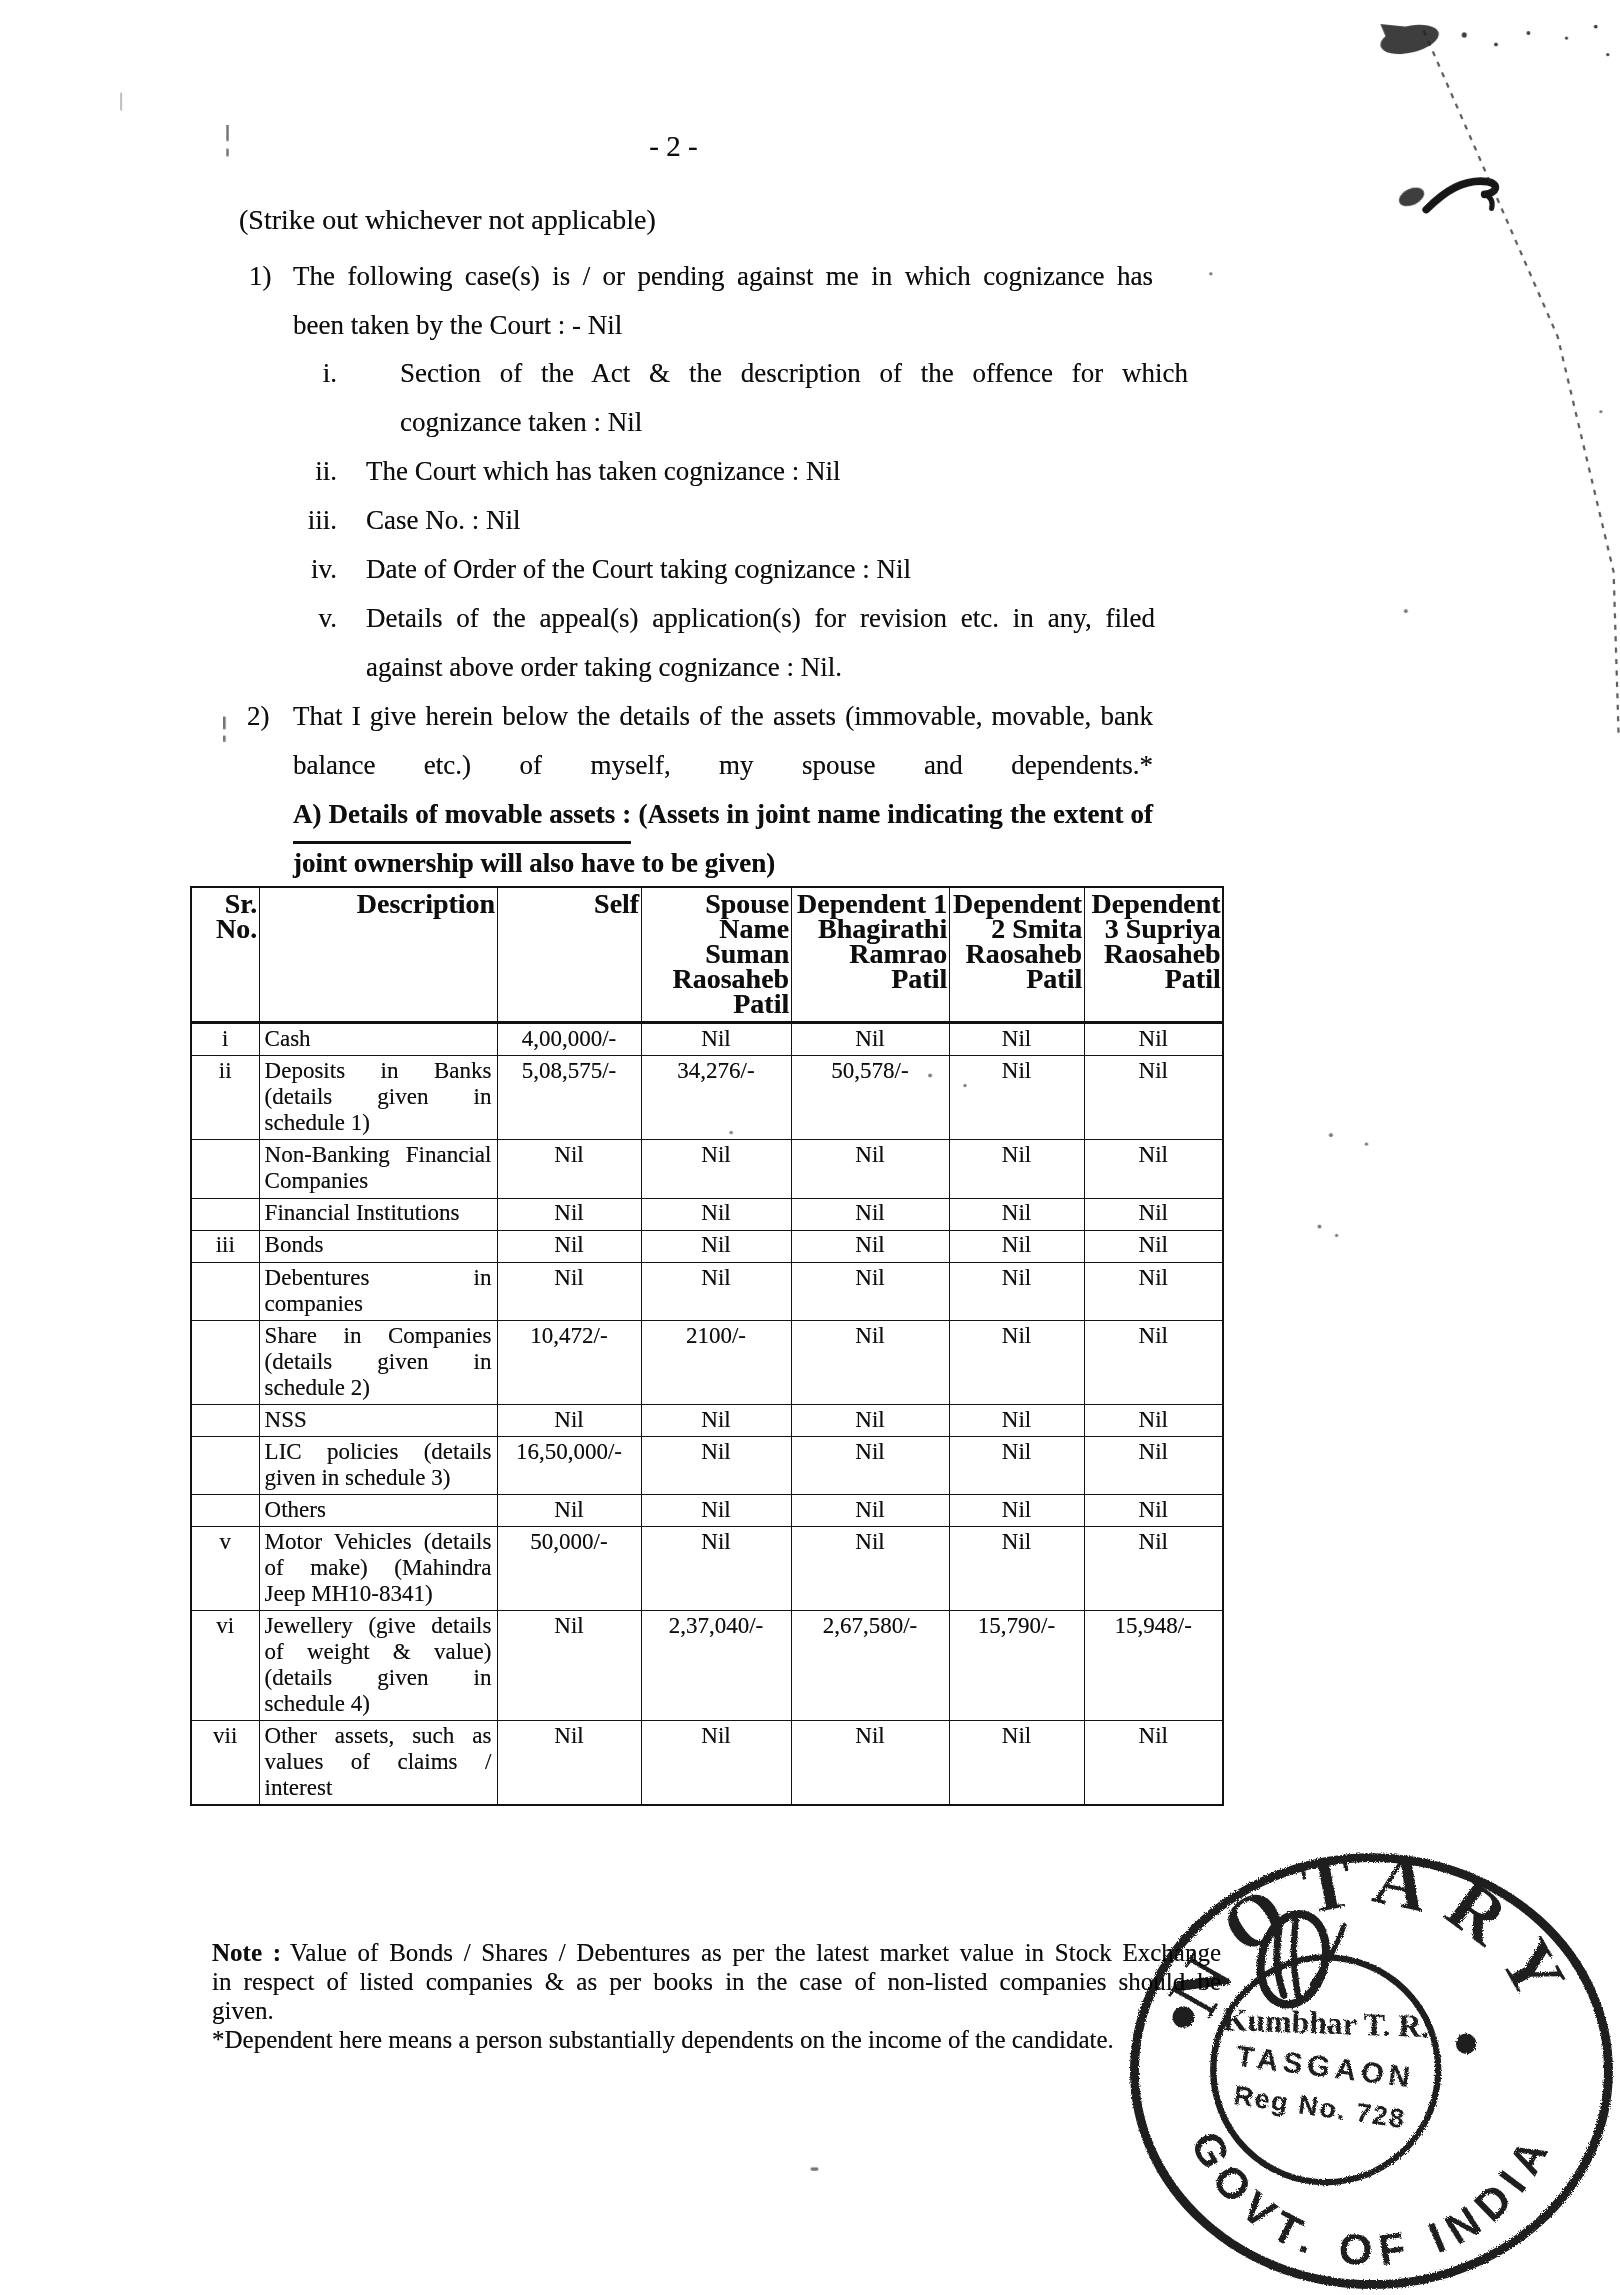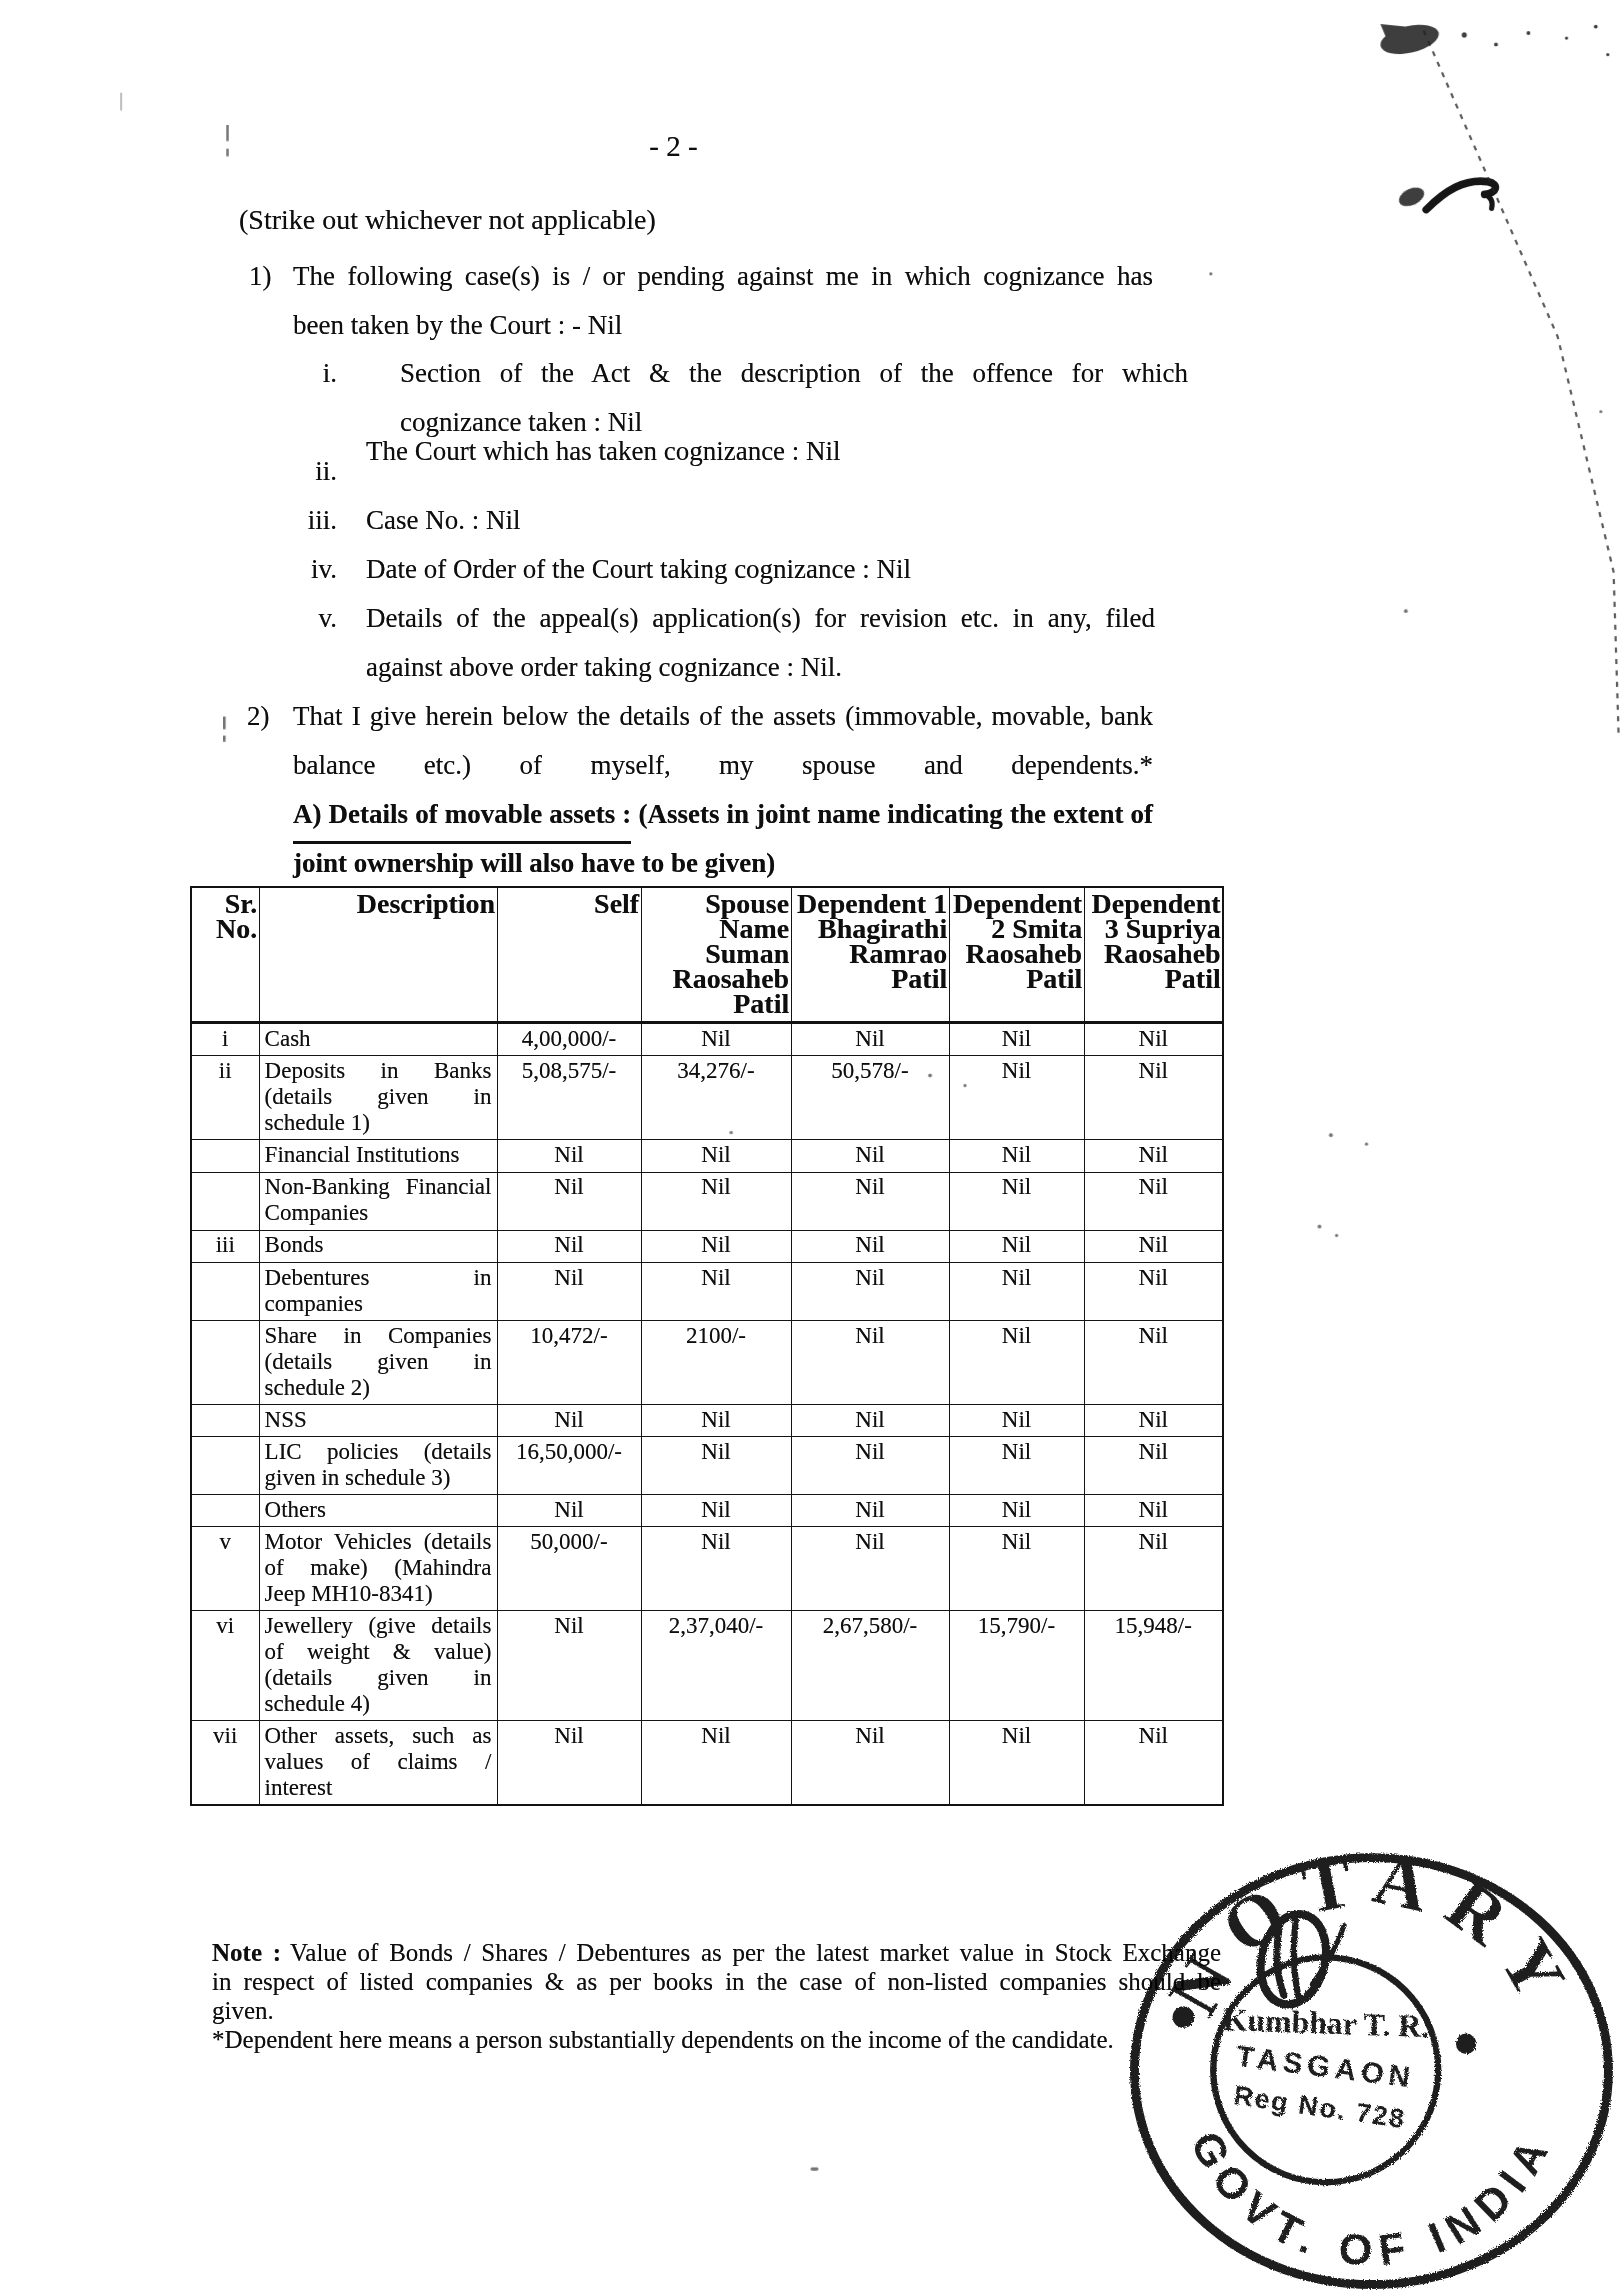--- a/index.html
+++ b/index.html
@@ -13,21 +13,21 @@
     font-size:29px; line-height:34px;}
   .strike{position:absolute; top:202px; left:196px; font-size:28px; line-height:36px;margin-left:43px;}
   .marker{position:absolute; font-size:27px; line-height:49px;}
   .m1{top:252px; left:249px;}
   .m2{top:692px; left:247px;}
   .submarker{position:absolute; width:70px; text-align:right; font-size:27px; line-height:49px; left:267px;}
   .smi{top:349px;} .smii{top:447px;} .smiii{top:496px;} .smiv{top:545px;} .smv{top:594px;}
   .block{position:absolute; font-size:27px; line-height:49px;}
   .b1{top:252px;  left:293px; width:860px;}
   .bi{top:349px;  left:366px; width:788px;margin-left:34px;}
-  .bii{top:427px; left:366px; width:788px;}
+  .bii{top:447px; left:366px; width:788px;}
   .biii{top:496px;left:366px; width:788px;}
   .biv{top:545px; left:366px; width:788px;}
   .bv{top:594px;  left:366px; width:789px;}
   .b2{top:692px; left:293px; width:860px;}
   .bh{top:790px; left:293px; width:860px;}
   .jline{text-align:justify; text-align-last:justify; text-justify:inter-word; white-space:nowrap;}
   .lline{text-align:left;}
   .ul{border-bottom:3.2px solid #101010; padding-bottom:12px; font-weight:bold;margin-top:48px;}
   .hrest{font-weight:bold;}
 
@@ -142,30 +142,30 @@
           <td class="c-sr txt">ii</td>
           <td class="c-desc txt">Deposits in Banks (details given in schedule 1)</td>
           <td class="c-val txt">5,08,575/-</td>
           <td class="c-val txt">34,276/-</td>
           <td class="c-val txt">50,578/-</td>
           <td class="c-val txt">Nil</td>
           <td class="c-val txt">Nil</td>
         </tr>
         <tr>
           <td class="c-sr txt"></td>
+          <td class="c-desc txt">Non-Banking Financial Companies</td>
+          <td class="c-val txt">Nil</td>
+          <td class="c-val txt">Nil</td>
+          <td class="c-val txt">Nil</td>
+          <td class="c-val txt">Nil</td>
+          <td class="c-val txt">Nil</td>
+        </tr>
+        <tr>
+          <td class="c-sr txt"></td>
           <td class="c-desc txt">Financial Institutions</td>
-          <td class="c-val txt">Nil</td>
-          <td class="c-val txt">Nil</td>
-          <td class="c-val txt">Nil</td>
-          <td class="c-val txt">Nil</td>
-          <td class="c-val txt">Nil</td>
-        </tr>
-        <tr>
-          <td class="c-sr txt"></td>
-          <td class="c-desc txt">Non-Banking Financial Companies</td>
           <td class="c-val txt">Nil</td>
           <td class="c-val txt">Nil</td>
           <td class="c-val txt">Nil</td>
           <td class="c-val txt">Nil</td>
           <td class="c-val txt">Nil</td>
         </tr>
         <tr>
           <td class="c-sr txt">iii</td>
           <td class="c-desc txt">Bonds</td>
           <td class="c-val txt">Nil</td>

